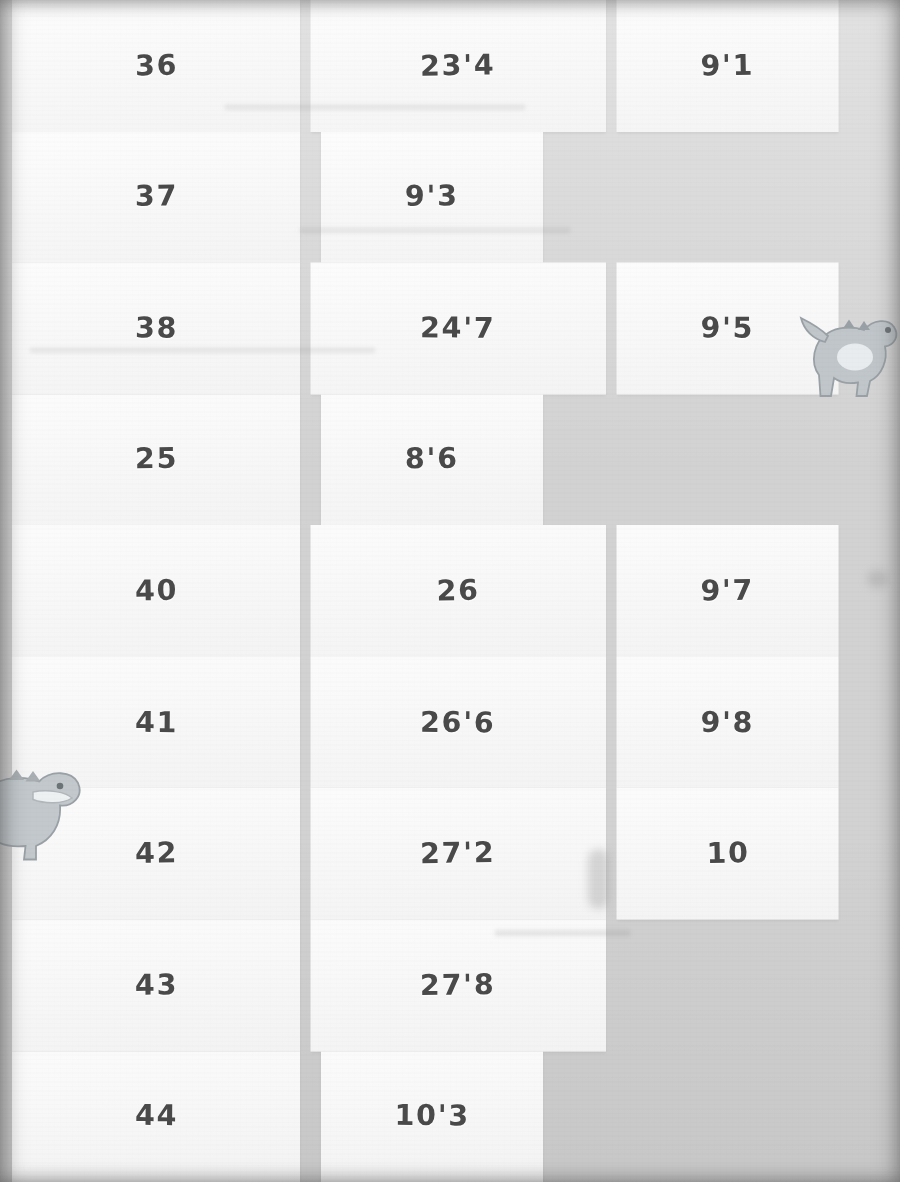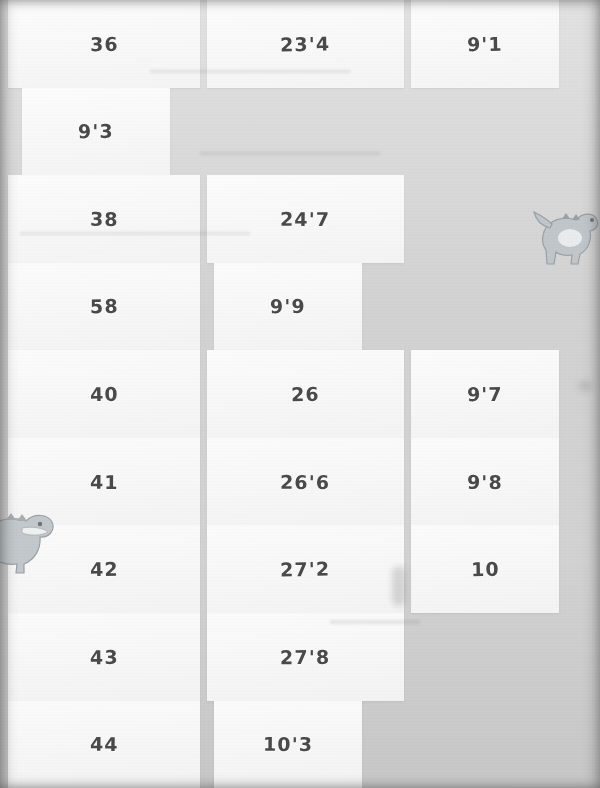--- a/index.html
+++ b/index.html
@@ -149,50 +149,56 @@
         </div>
       <div class="gutter-v"></div>
       <div class="cell c3">
           <span class="cell-text">9'1</span>
         </div>
       <div class="edge-right"></div>
     </div>
 
     <div class="row">
       <div class="edge-left"></div>
+      <div class="cell c1">
+          <span class="cell-text">37</span>
+        </div>
       <div class="gutter-v"></div>
       <div class="gutter-v"></div>
       <div class="cell c3">
           <span class="cell-text">9'3</span>
         </div>
       <div class="edge-right"></div>
     </div>
 
     <div class="row">
       <div class="edge-left"></div>
       <div class="cell c1">
           <span class="cell-text">38</span>
         </div>
       <div class="gutter-v"></div>
       <div class="cell c2">
           <span class="cell-text">24'7</span>
         </div>
       <div class="gutter-v"></div>
-      <div class="edge-right"></div>
-    </div>
-
-    <div class="row">
-      <div class="edge-left"></div>
-      <div class="cell c1">
-          <span class="cell-text">58</span>
-        </div>
-      <div class="gutter-v"></div>
-      <div class="gutter-v"></div>
-      <div class="cell c3">
-          <span class="cell-text">9'9</span>
+      <div class="cell c3">
+          <span class="cell-text">9'5</span>
+        </div>
+      <div class="edge-right"></div>
+    </div>
+
+    <div class="row">
+      <div class="edge-left"></div>
+      <div class="cell c1">
+          <span class="cell-text">25</span>
+        </div>
+      <div class="gutter-v"></div>
+      <div class="gutter-v"></div>
+      <div class="cell c3">
+          <span class="cell-text">8'6</span>
         </div>
       <div class="edge-right"></div>
     </div>
 
     <div class="row">
       <div class="edge-left"></div>
       <div class="cell c1">
           <span class="cell-text">40</span>
         </div>
       <div class="gutter-v"></div>

